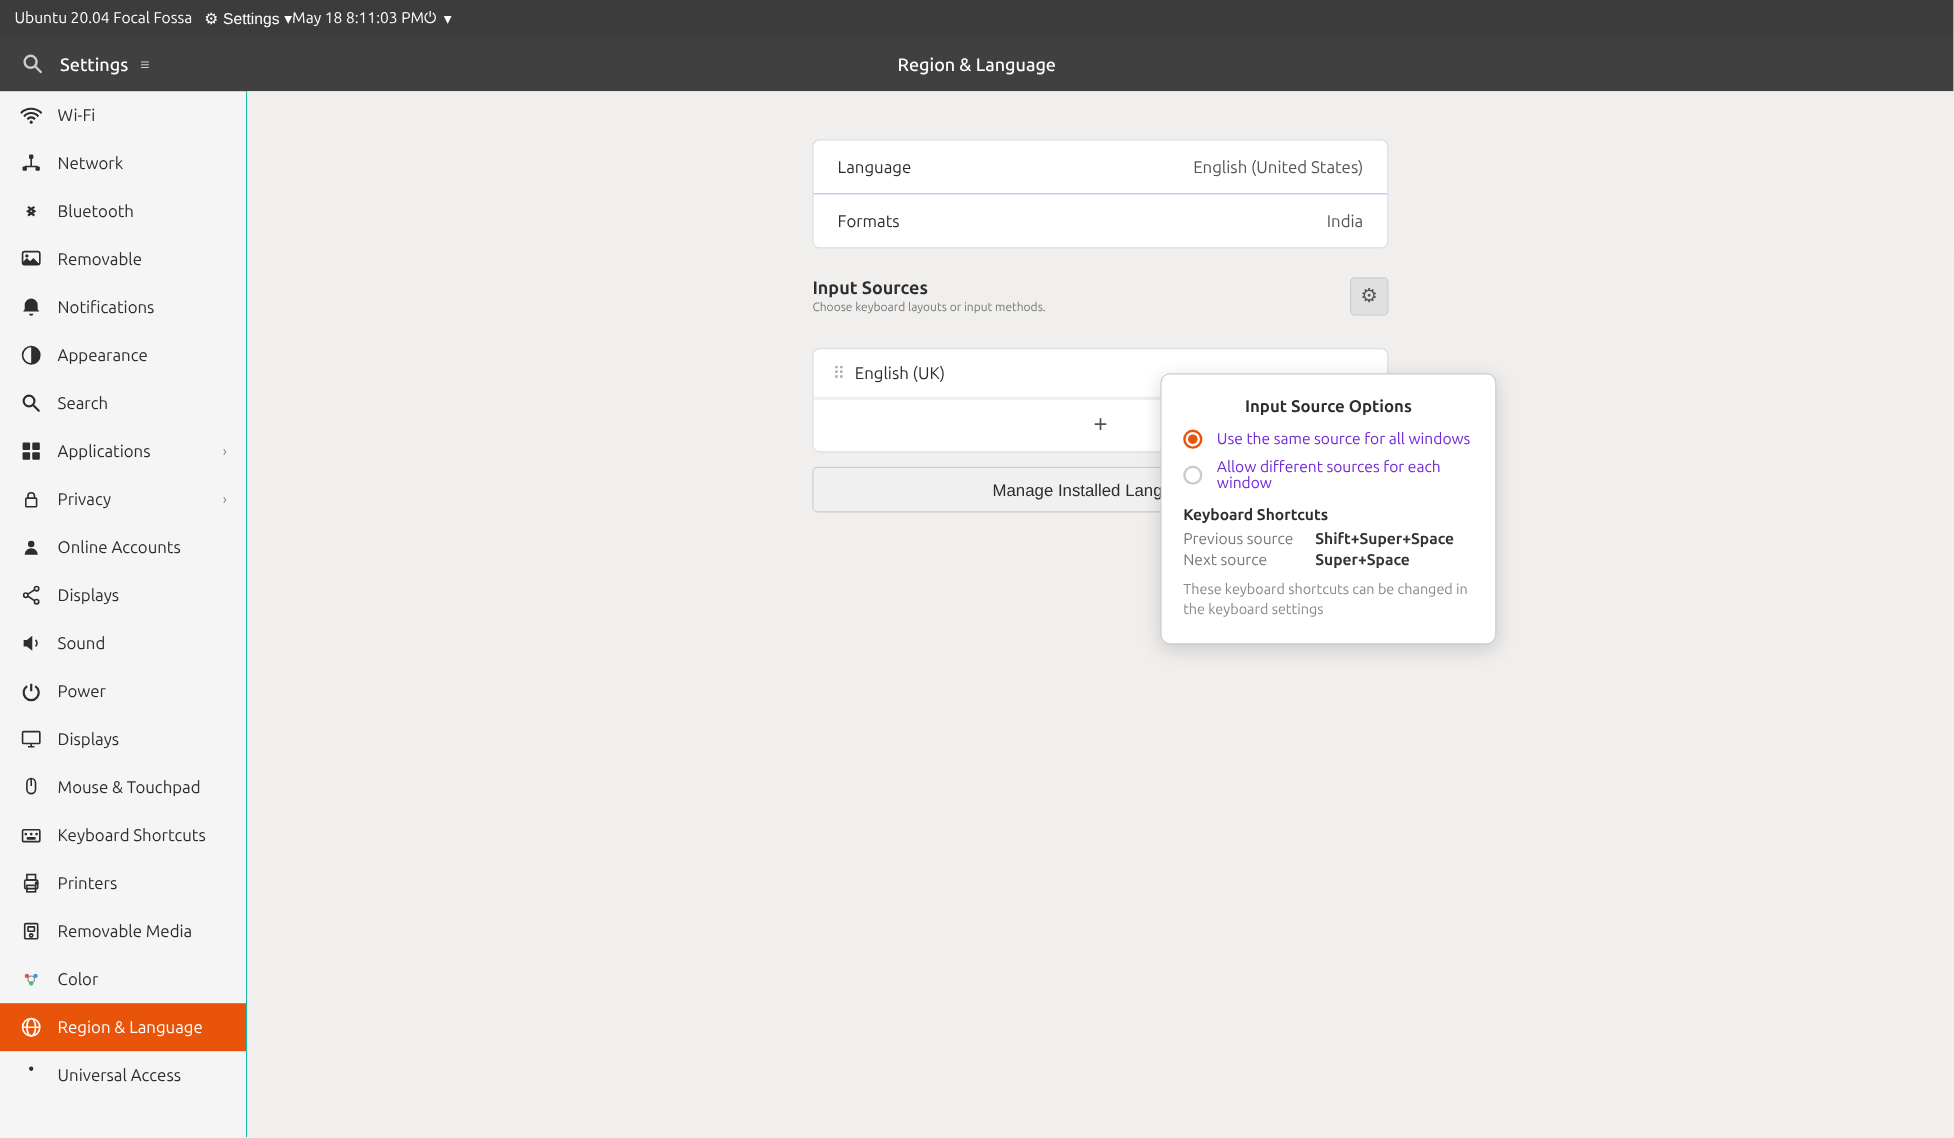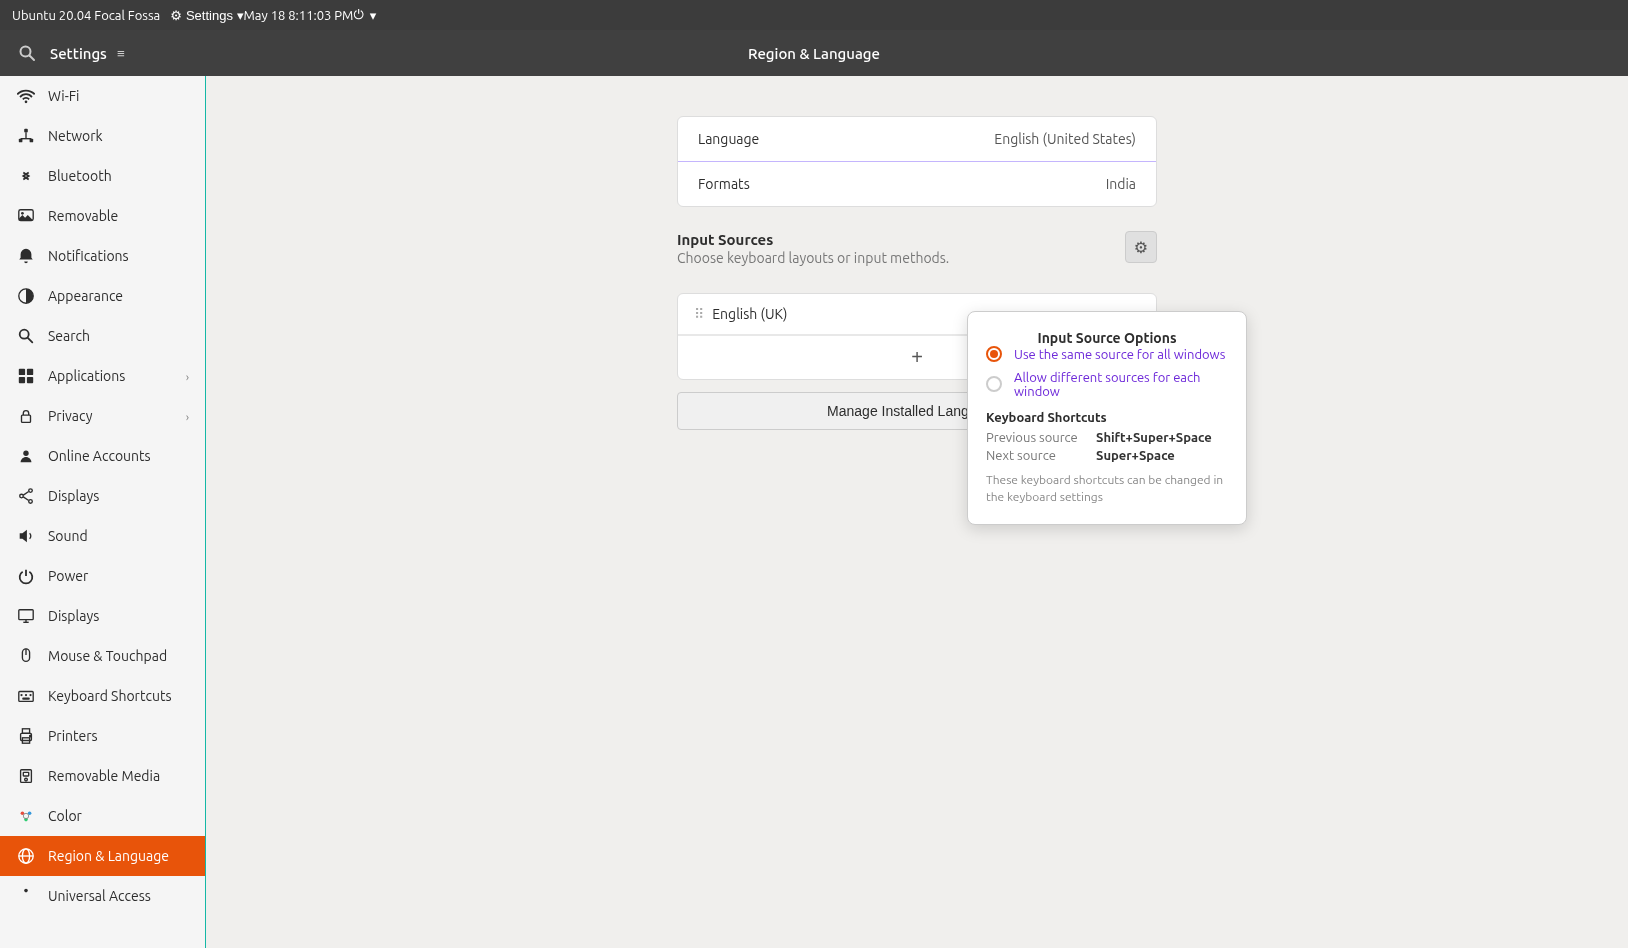--- a/index.html
+++ b/index.html
@@ -93,21 +93,21 @@
 
     
     .input-sources-section {
       max-width: 480px; margin-left: auto; margin-right: auto;
     }
     .input-sources-header {
       display: flex; align-items: flex-start; justify-content: space-between;
       margin-bottom: 27px;
     }
     .input-sources-title { font-size: 15px; font-weight: 600; color: #2d2d2d; }
-    .input-sources-desc { font-size: 14px; color: #777; margin-top: 2px; }
+    .input-sources-desc { font-size: 10px; color: #777; margin-top: 2px; }
     .gear-btn {
       background: #e0e0e0; border: 1px solid #ccc; border-radius: 4px;
       width: 32px; height: 32px; cursor: pointer; display: flex; align-items: center; justify-content: center;
       font-size: 16px; color: #555;
     }
 
     
     .input-sources-list {
       background: #fff; border: 1px solid #ddd; border-radius: 6px; overflow: hidden;
     }
@@ -135,21 +135,21 @@
       top: 235px;
       left: calc(50% + 50px);
       width: 280px;
       background: #fff;
       border: 1px solid #ccc;
       border-radius: 8px;
       box-shadow: 0 4px 16px rgba(0,0,0,0.15);
       padding: 18px;
       z-index: 100;
     }
-    .popover-title { font-size: 14px; font-weight: 600; color: #2d2d2d; text-align: center; }
+    .popover-title { font-size: 14px; font-weight: 600; color: #2d2d2d; margin-bottom: 12px; text-align: center; }
     .radio-option {
       display: flex; align-items: center; gap: 12px;
       margin-bottom: 8px; font-size: 13px; color: #6d28d9; cursor: pointer;
     }
     .radio-dot {
       width: 16px; height: 16px; border-radius: 50%; border: 2px solid #ccc;
       display: flex; align-items: center; justify-content: center; flex-shrink: 0;
     }
     .radio-dot.selected { border-color: #e8540a; }
     .radio-dot.selected::after {

